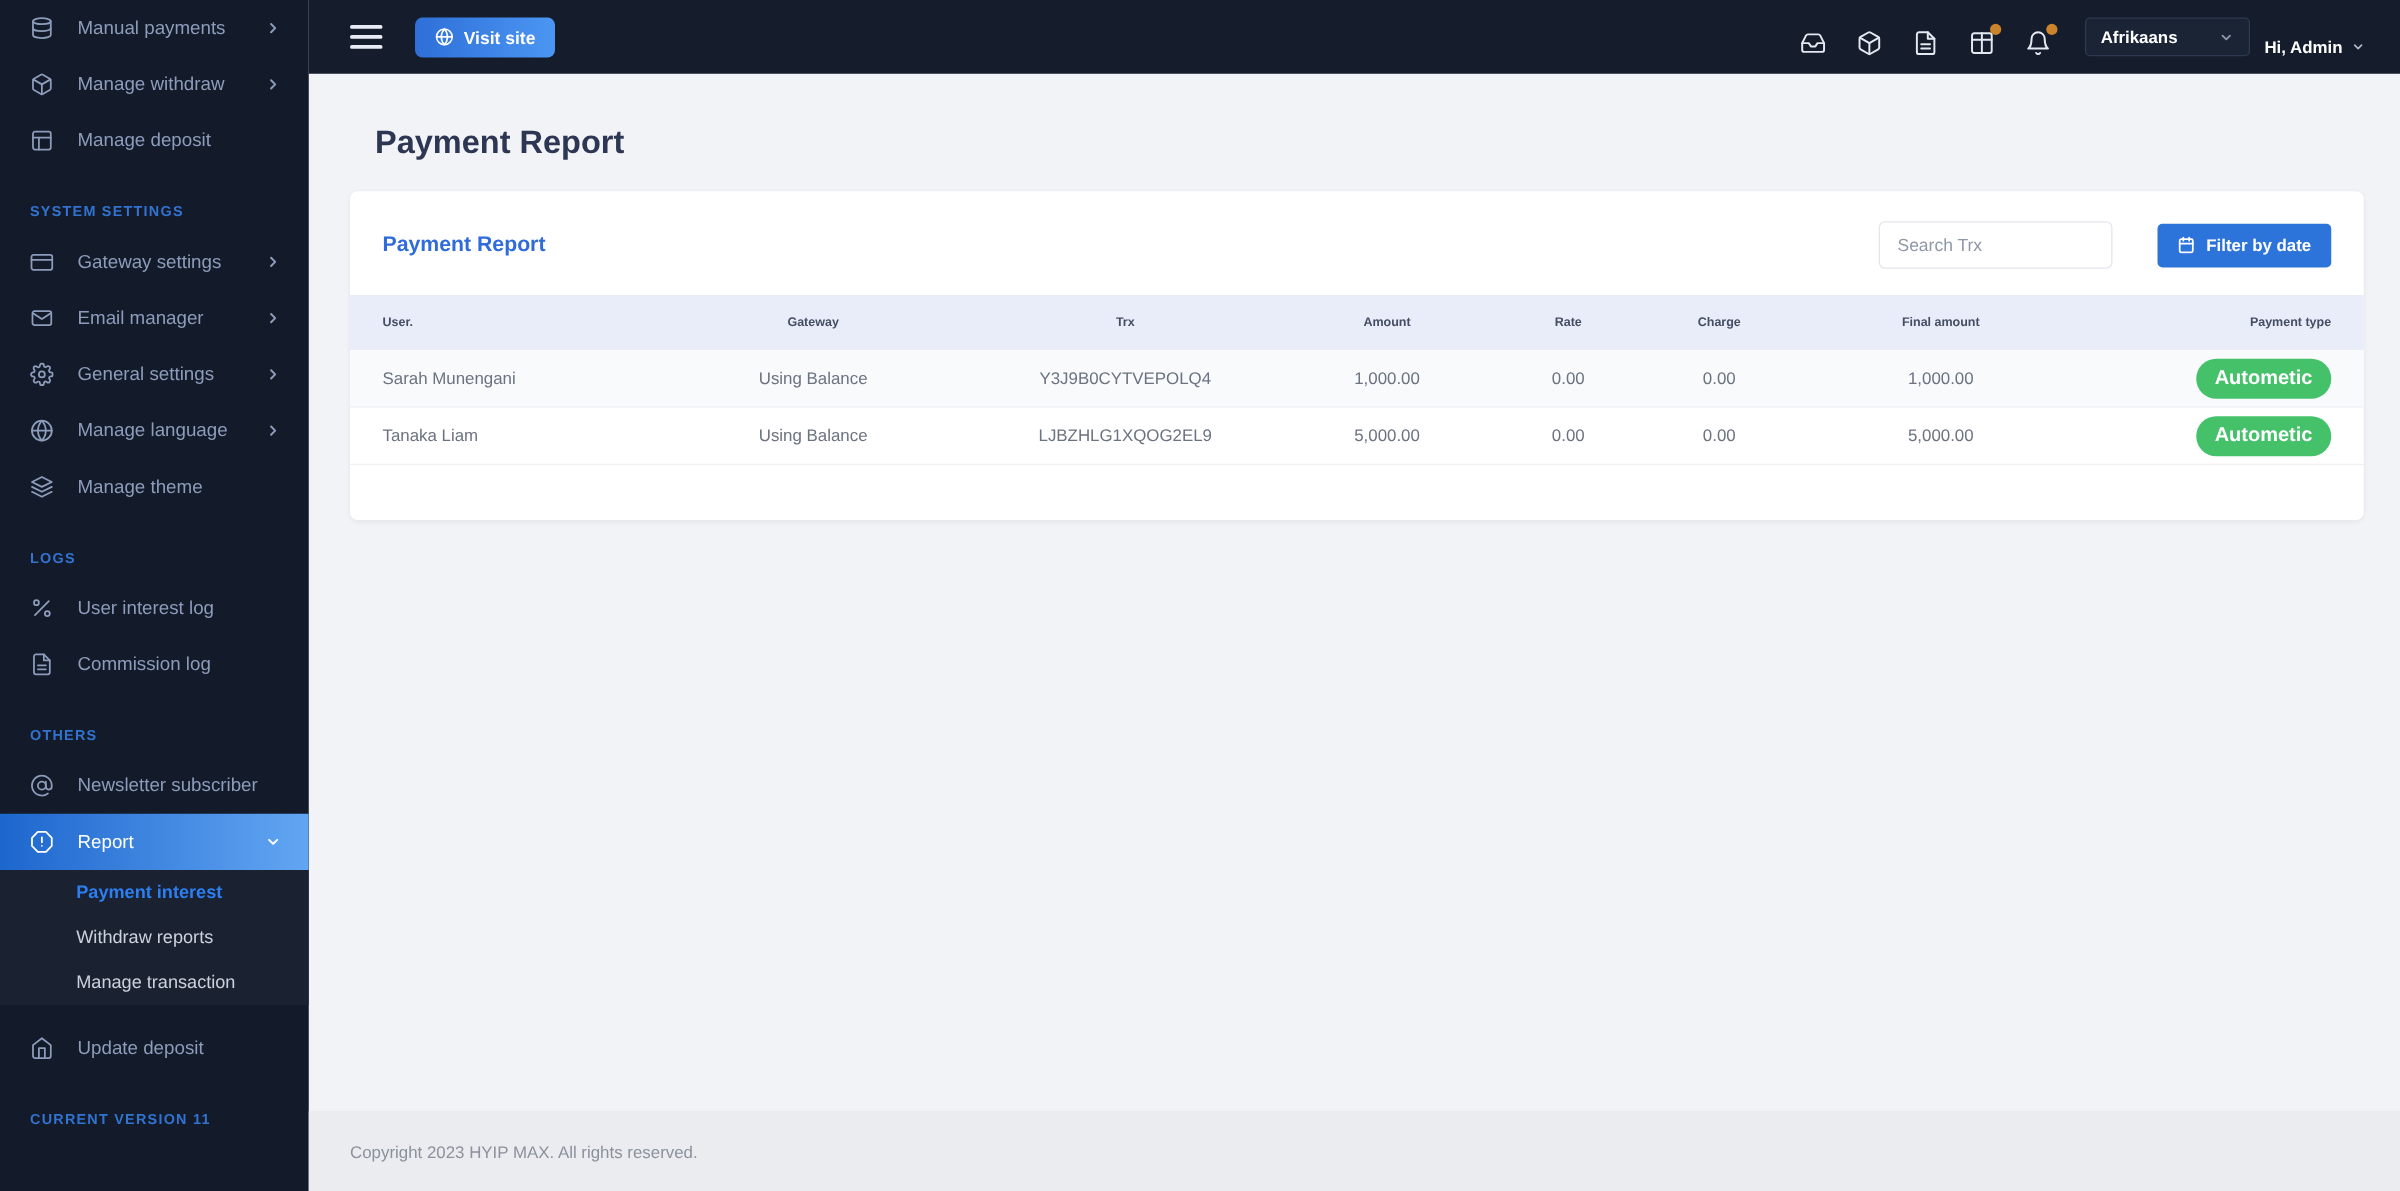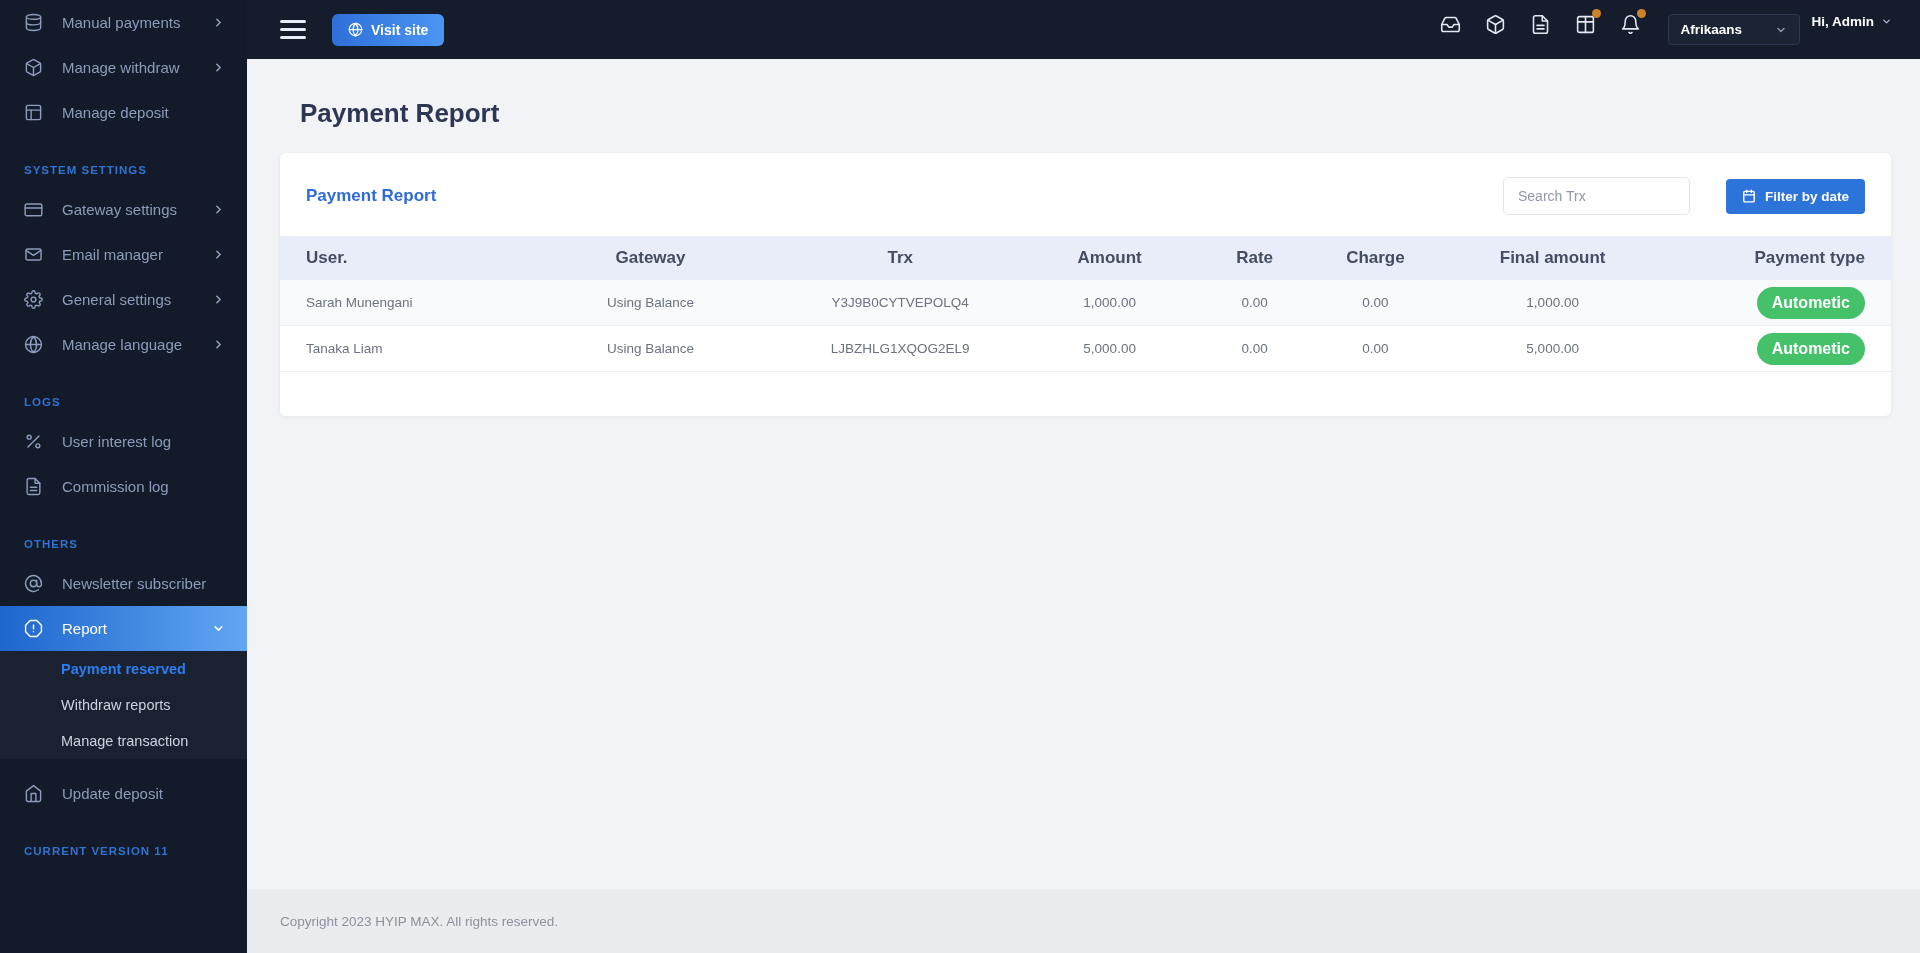--- a/index.html
+++ b/index.html
@@ -50,21 +50,21 @@
   .hamburger { width: 26px; display: flex; flex-direction: column; gap: 5px; cursor: pointer; }
   .hamburger span { height: 3px; background: #e8ecf4; border-radius: 2px; }
   .visit-btn {
     margin-left: 26px; height: 32px; padding: 0 16px;
     background: linear-gradient(90deg, #2e6fd8, #4b96f3);
     border: none; border-radius: 6px; color: #fff; font-weight: bold;
     font-size: 14px; font-family: inherit; display: flex; align-items: center; gap: 8px;
     cursor: pointer;
   }
   .visit-btn svg { width: 15px; height: 15px; }
-  .nav-right { margin-left: auto; display: flex; align-items: flex-start; }
+  .nav-right { margin-left: auto; display: flex; align-items: flex-end; }
   .icon-btn { position: relative; color: #e4e8f0; margin-left: 24px; cursor: pointer; display: flex; }
   .icon-btn svg { width: 21px; height: 21px; }
   .icon-btn .dot {
     position: absolute; top: -5px; right: -5px; width: 9px; height: 9px;
     border-radius: 50%; background: #cb832c;
   }
   .lang-box {
     width: 132px; height: 31px; margin-left: 27px;
     background: #1b2434; border: 1px solid #2e3850; border-radius: 4px;
     display: flex; align-items: center; justify-content: space-between;
@@ -97,21 +97,21 @@
   .filter-btn {
     margin-left: 36px; height: 35px; padding: 0 16px;
     background: #2d74da; color: #fff; border: none; border-radius: 4px;
     font-weight: bold; font-size: 13.5px; font-family: inherit;
     display: flex; align-items: center; gap: 9px; cursor: pointer;
   }
   .filter-btn svg { width: 14px; height: 14px; }
   
   .thead {
     display: flex; align-items: center; height: 44px;
-    background: #e9edfa; font-weight: bold; font-size: 17px; color: #454d63;
+    background: #e9edfa; font-weight: bold; font-size: 10px; color: #454d63;
   }
   .trow {
     display: flex; align-items: center; height: 46px;
     font-size: 13.5px; color: #6b7280; border-bottom: 1px solid #efeff4;
   }
   .trow.odd { background: #f9fafc; }
   .c { white-space: nowrap; }
   .c0 { width: 14%; padding-left: 26px; text-align: left; }
   .c1 { width: 18%; text-align: center; }
   .c2 { width: 13%; text-align: center; }
@@ -228,20 +228,30 @@
             <path d="M12 2a15.3 15.3 0 0 1 4 10 15.3 15.3 0 0 1-4 10 15.3 15.3 0 0 1-4-10 15.3 15.3 0 0 1 4-10z"></path>
           </svg>
         </span>
         <span class="lbl">Manage language</span>
         <span class="chev" style="display: flex;">
           <svg viewBox="0 0 24 24" fill="none" stroke="currentColor" stroke-width="3" stroke-linecap="round" stroke-linejoin="round" style="width: 13px; height: 13px;">
             <polyline points="9 18 15 12 9 6"></polyline>
           </svg>
         </span>
       </div>
+      <div class="nav-item">
+        <span style="display: flex;">
+          <svg viewBox="0 0 24 24" fill="none" stroke="currentColor" stroke-width="1.8" stroke-linecap="round" stroke-linejoin="round" class="mi">
+            <polygon points="12 2 2 7 12 12 22 7 12 2"></polygon>
+            <polyline points="2 12 12 17 22 12"></polyline>
+            <polyline points="2 17 12 22 22 17"></polyline>
+          </svg>
+        </span>
+        <span class="lbl">Manage theme</span>
+      </div>
       <div class="sec-header">LOGS</div>
       <div class="nav-item">
         <span style="display: flex;">
           <svg viewBox="0 0 24 24" fill="none" stroke="currentColor" stroke-width="1.8" stroke-linecap="round" stroke-linejoin="round" class="mi">
             <line x1="19" y1="5" x2="5" y2="19"></line>
             <circle cx="6.5" cy="6.5" r="2.5"></circle>
             <circle cx="17.5" cy="17.5" r="2.5"></circle>
           </svg>
         </span>
         <span class="lbl">User interest log</span>
@@ -275,21 +285,21 @@
             <line x1="12" y1="16" x2="12.01" y2="16"></line>
           </svg>
         </span>
         <span class="lbl">Report</span>
         <span class="chev" style="display: flex;">
           <svg viewBox="0 0 24 24" fill="none" stroke="currentColor" stroke-width="3" stroke-linecap="round" stroke-linejoin="round" style="width: 13px; height: 13px;">
             <polyline points="6 9 12 15 18 9"></polyline>
           </svg>
         </span>
       </div>
-      <div class="sub-item active">Payment reserved</div>
+      <div class="sub-item active">Payment interest</div>
       <div class="sub-item">Withdraw reports</div>
       <div class="sub-item">Manage transaction</div>
       <div class="side-gap"></div>
       <div class="nav-item">
         <span style="display: flex;">
           <svg viewBox="0 0 24 24" fill="none" stroke="currentColor" stroke-width="1.8" stroke-linecap="round" stroke-linejoin="round" class="mi">
             <path d="M3 9l9-7 9 7v11a2 2 0 0 1-2 2H5a2 2 0 0 1-2-2z"></path>
             <polyline points="9 22 9 12 15 12 15 22"></polyline>
           </svg>
         </span>

